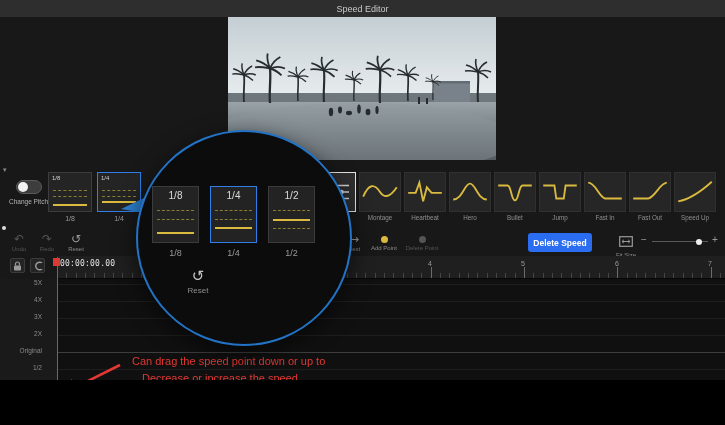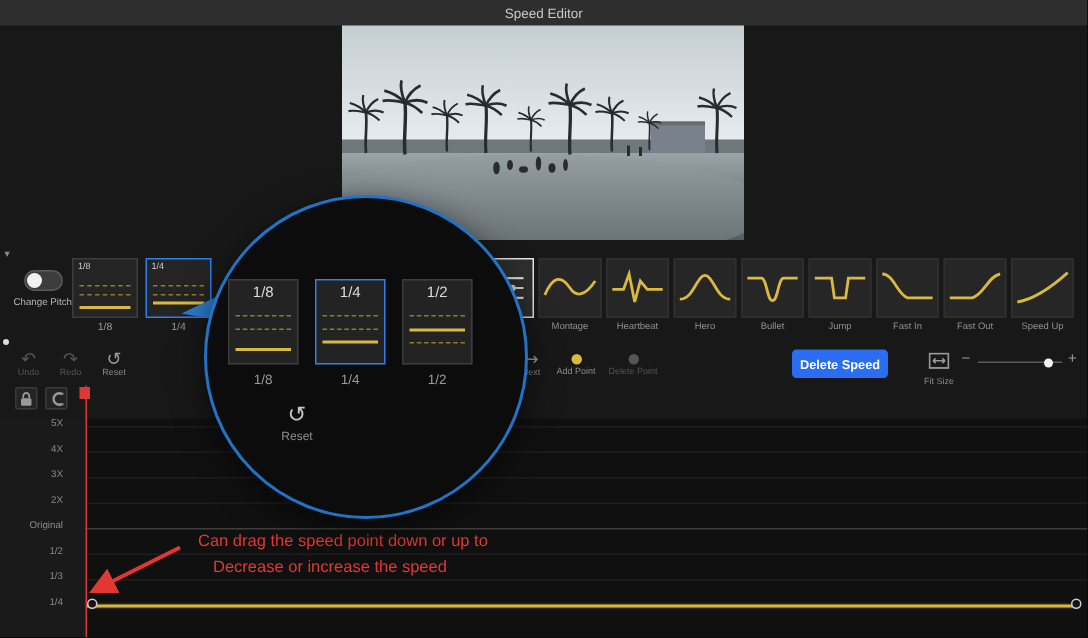--- a/index.html
+++ b/index.html
@@ -1,16 +1,16 @@
 <!DOCTYPE html>
 <html><head>
 <meta charset="utf-8">
 <style>
   html,body{margin:0;padding:0;background:#000;}
-  .app{position:relative;width:725px;height:425px;background:#181818;
+  .app{position:relative;width:725px;height:380px;background:#181818;
        font-family:"Liberation Sans",sans-serif;overflow:hidden;-webkit-font-smoothing:antialiased;}
 
   
   .titlebar{position:absolute;left:0;top:0;right:0;height:17px;background:#2e2e2e;
             display:flex;align-items:center;justify-content:center;font-size:9px;color:#c9c9c9;}
 
   
   .preview{position:absolute;left:228px;top:17px;width:268px;height:143px;overflow:hidden;background:#b8c2c7;}
 
   
@@ -314,20 +314,30 @@
       <path d="M2.5,4.5 V3 a2 2 0 0 1 4,0 V4.5" stroke="#9a9a9a" stroke-width="1.2" fill="none"></path>
     </svg>
   </div>
   <div class="iconbox" style="left:30px">
     <svg width="10" height="10" viewBox="0 0 10 10">
       <path d="M8,1.5 a3.8,3.8 0 1 0 0,7" stroke="#9a9a9a" stroke-width="1.5" fill="none"></path>
       <path d="M6.8,1.5 h2.5 M6.8,8.5 h2.5" stroke="#9a9a9a" stroke-width="1.2"></path>
     </svg>
   </div>
 
+  <div class="ruler">
+    <span class="timecode">00:00:00.00</span>
+    <span class="rnum" style="left:91px">1</span>
+    <span class="rnum" style="left:184px">2</span>
+    <span class="rnum" style="left:278px">3</span>
+    <span class="rnum" style="left:371px">4</span>
+    <span class="rnum" style="left:464px">5</span>
+    <span class="rnum" style="left:558px">6</span>
+    <span class="rnum" style="left:651px">7</span>
+  </div>
 
   <div class="tracks">
     <span class="rowlabel" style="top:0px">5X</span>
     <span class="rowlabel" style="top:17px">4X</span>
     <span class="rowlabel" style="top:34px">3X</span>
     <span class="rowlabel" style="top:51px">2X</span>
     <span class="rowlabel" style="top:68px">Original</span>
     <span class="rowlabel" style="top:85px">1/2</span>
     <span class="rowlabel" style="top:102px">1/3</span>
     <span class="rowlabel" style="top:119px">1/4</span>

